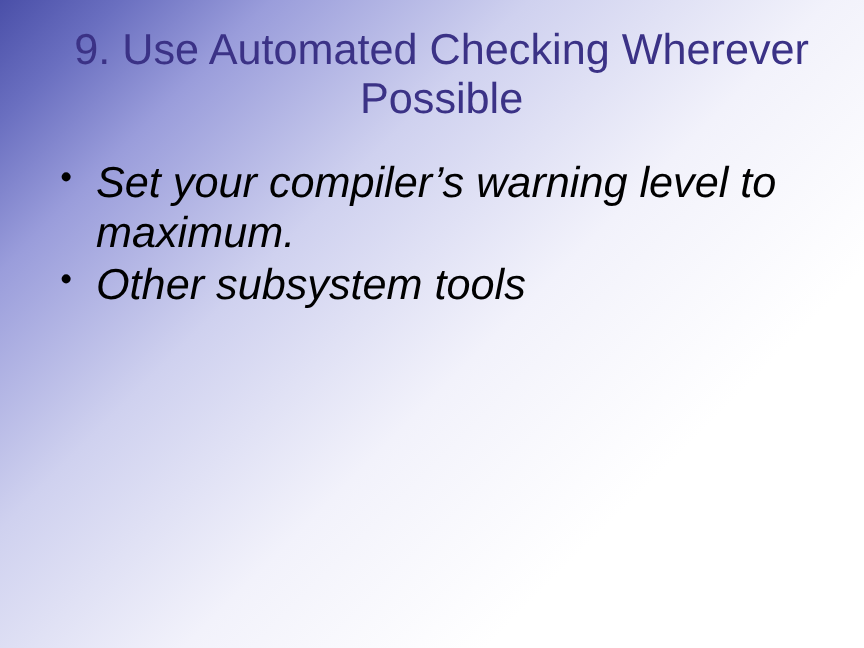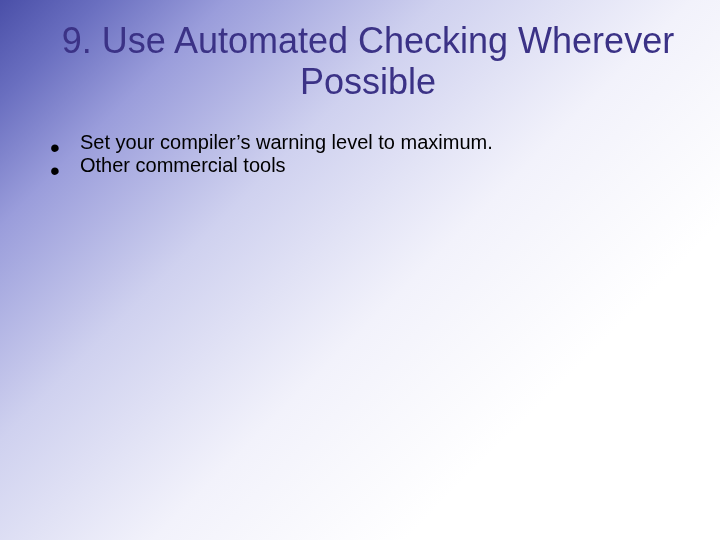--- a/index.html
+++ b/index.html
@@ -31,22 +31,23 @@
     text-align: center;
     margin: 0 auto 28px auto;
     font-weight: 400;
     max-width: 640px;
   }
   ul.body {
     list-style: none;
     margin: 0;
     padding: 0 0 0 6px;
     color: #000;
-    font-size: 20px;
+    font-size: 36px;
     line-height: 1.18;
+    font-style: italic;
   }
   ul.body > li {
     position: relative;
     padding-left: 34px;
     margin: 0;
   }
   ul.body > li::before {
     content: "•";
     position: absolute;
     left: 4px;
@@ -56,15 +57,15 @@
     line-height: 1.18;
   }
 </style>
 </head>
 <body>
 
 <div class="slide">
   <h1 class="title">9. Use Automated Checking Wherever Possible</h1>
   <ul class="body">
     <li>Set your compiler’s warning level to maximum.</li>
-    <li>Other commercial tools</li>
+    <li>Other subsystem tools</li>
   </ul>
 </div>
 
 </body></html>

